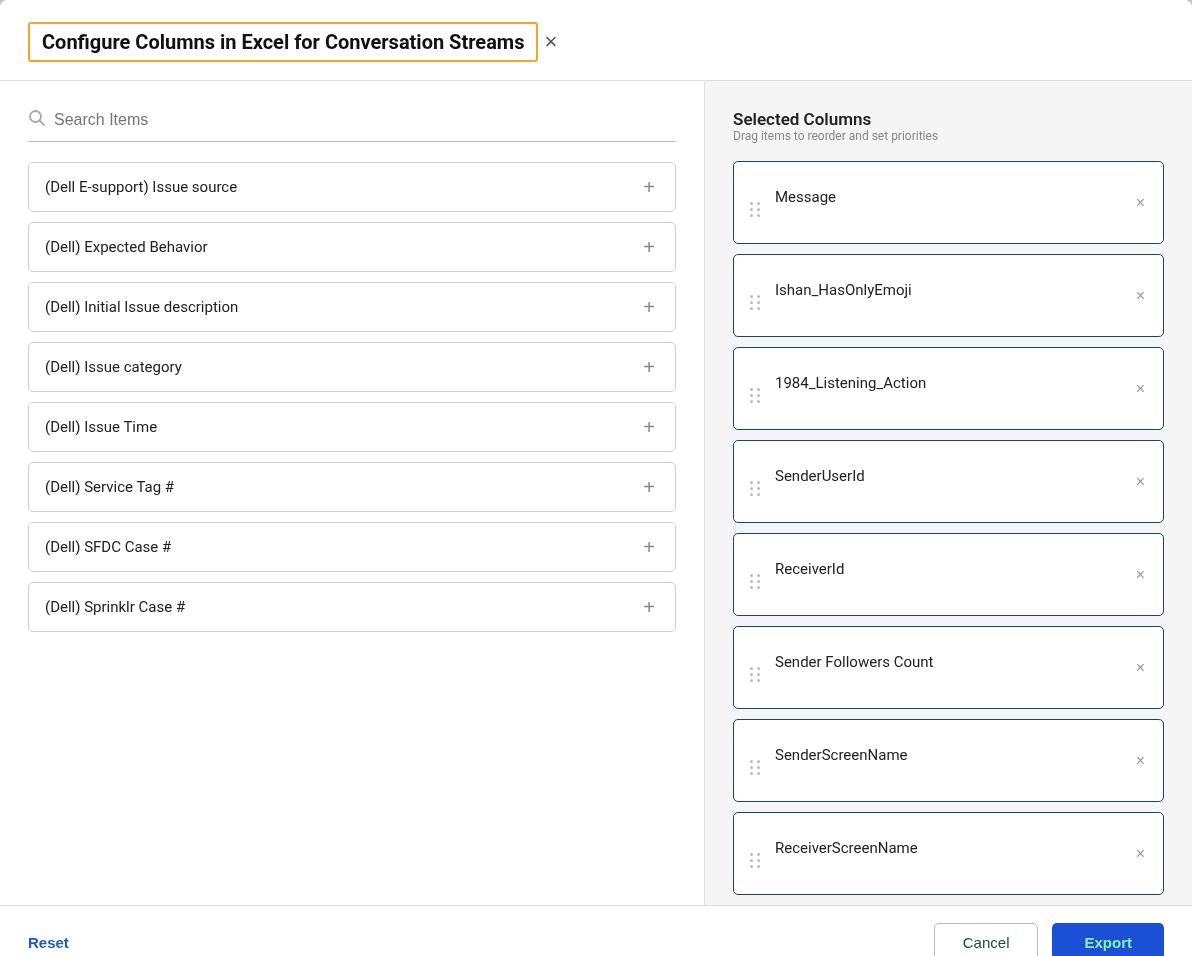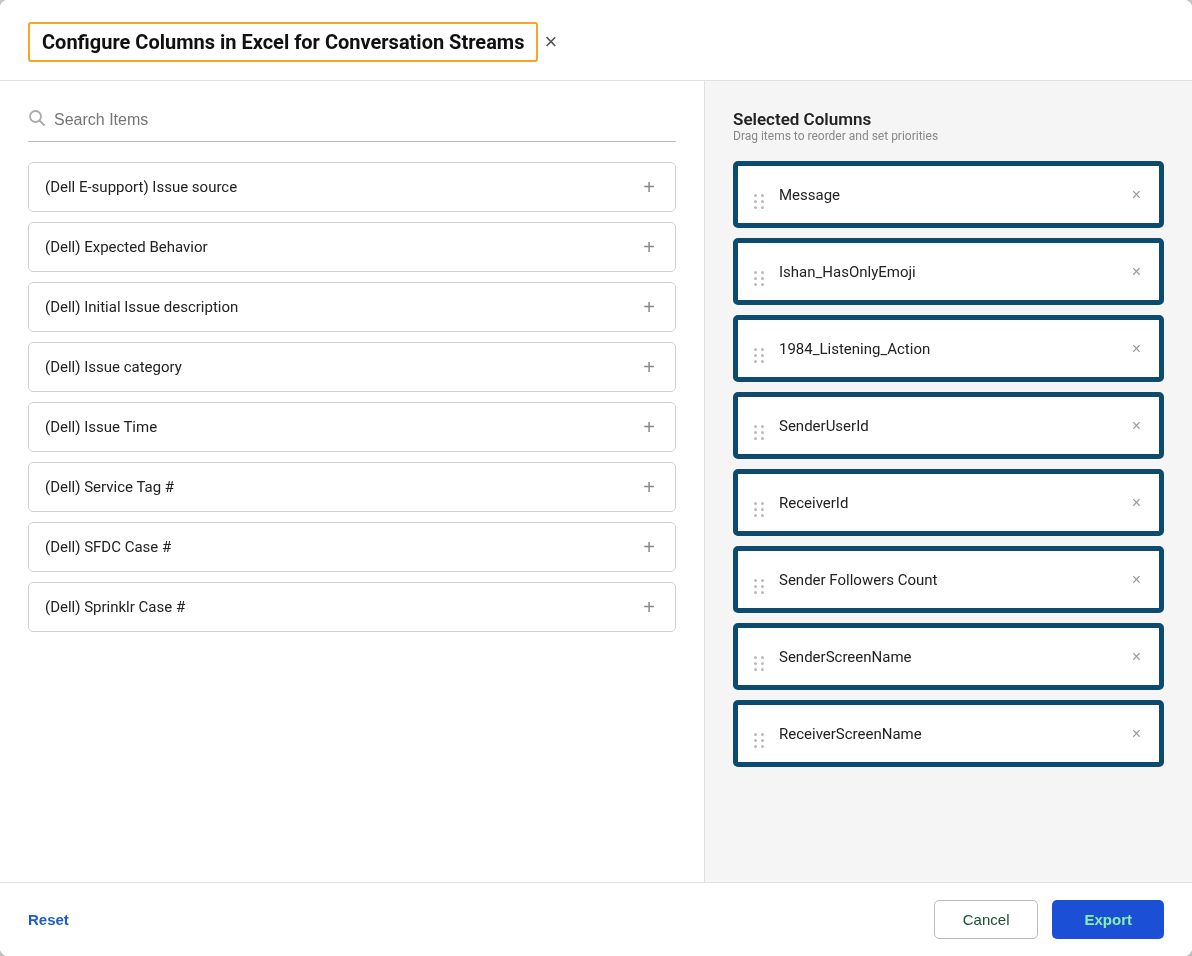--- a/index.html
+++ b/index.html
@@ -133,25 +133,24 @@
     .selected-list {
       display: flex;
       flex-direction: column;
       gap: 10px;
       overflow-y: auto;
       flex: 1;
       padding-bottom: 10px;
     }
     .selected-item {
       display: flex;
-      align-items: center;
       background: #fff;
       border-radius: 5px;
-      padding: 14px 16px;
-      border: 5px solid #0c4a6e;
+      padding: 26px 16px;
+      border: 1px solid #0c4a6e;
     }
     .drag-handle {
       color: #bbb;
       font-size: 18px;
       margin-right: 14px;
       cursor: grab;
       letter-spacing: 1px;
     }
     .selected-item-label {
       flex: 1;

